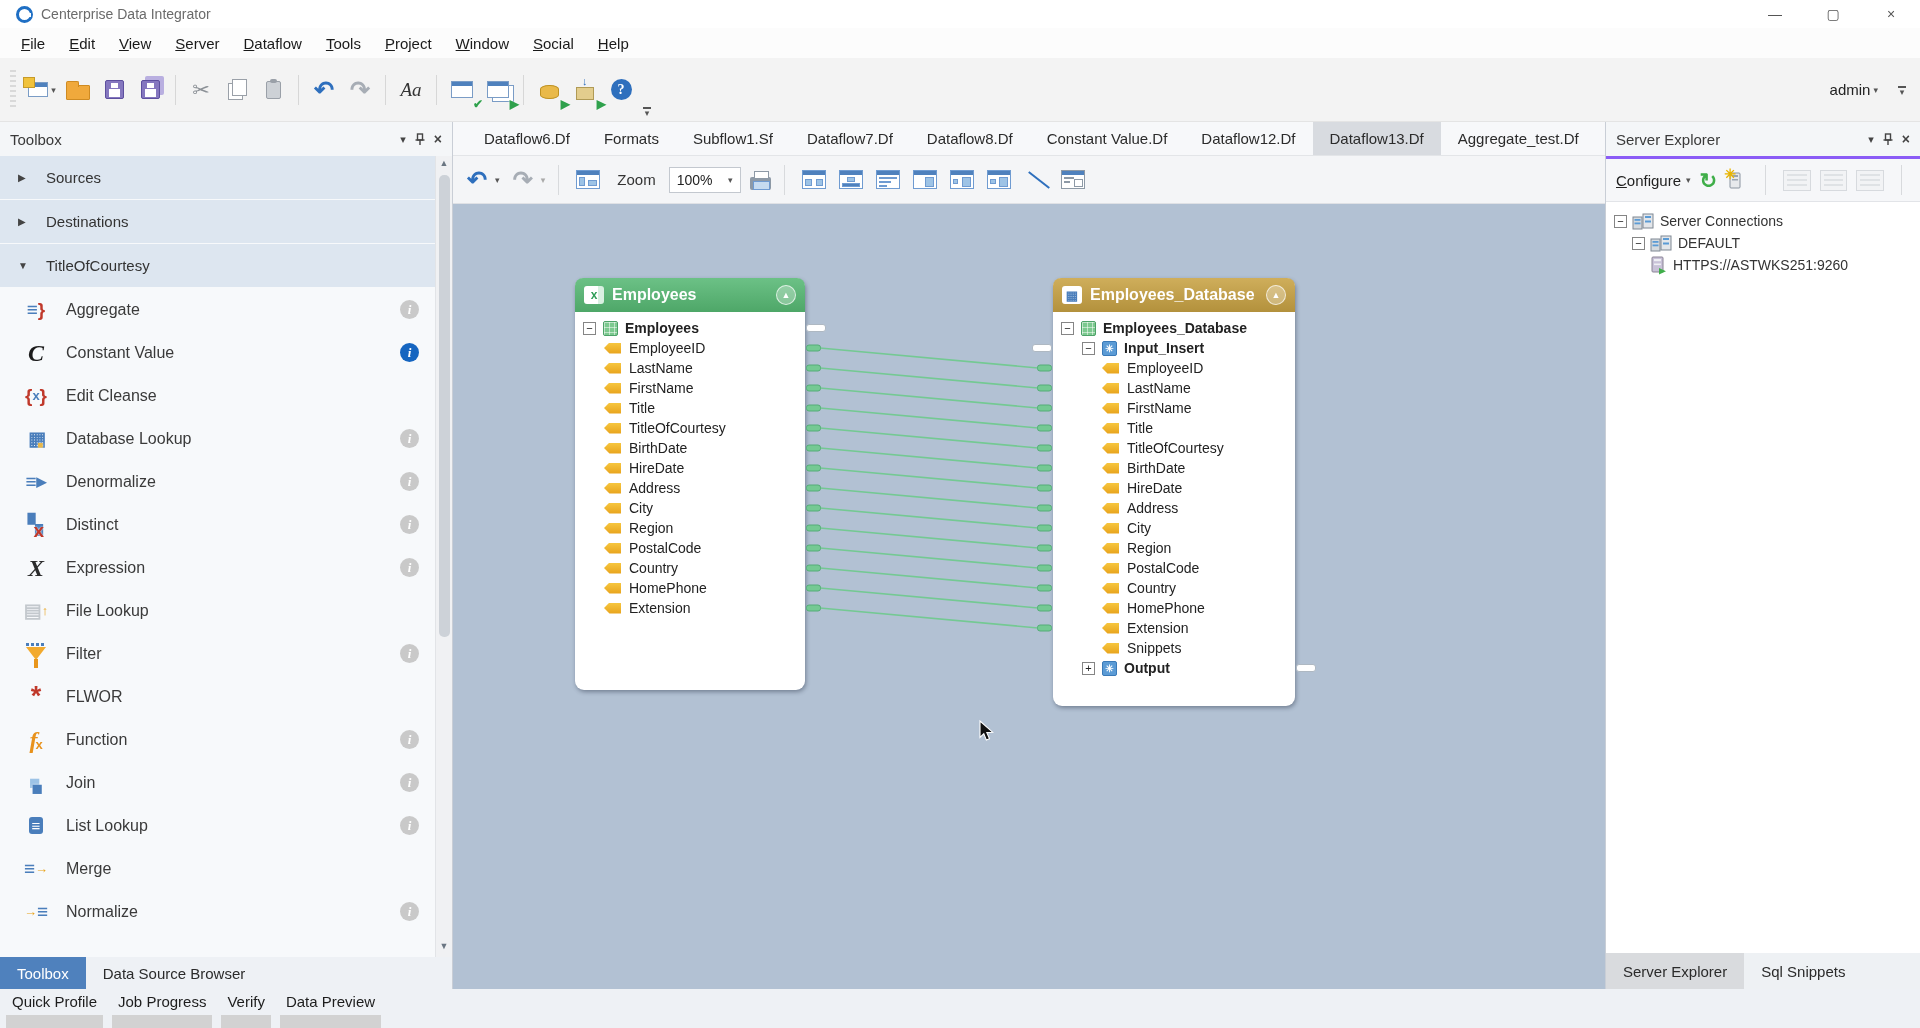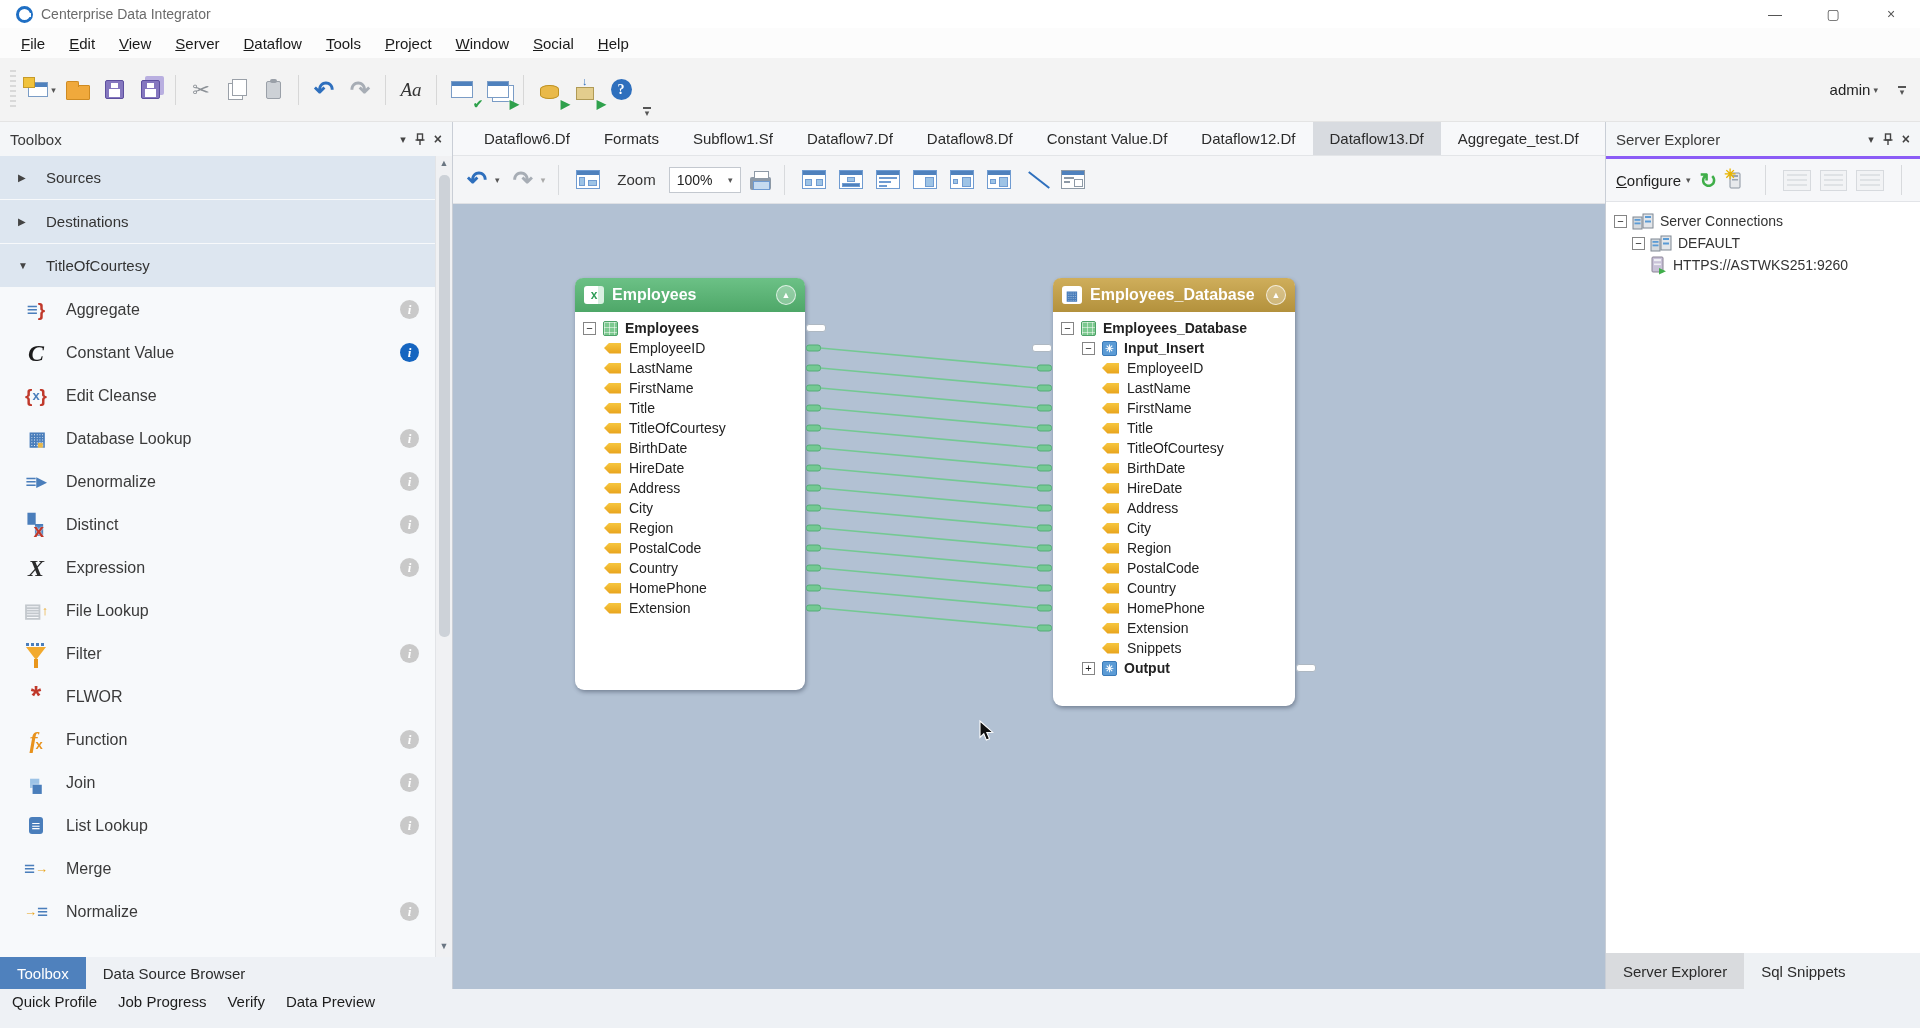--- a/index.html
+++ b/index.html
@@ -158,21 +158,21 @@
   .dis-icon::before{content:"";position:absolute;inset:3px;background:repeating-linear-gradient(#d8dbdf 0 2px,transparent 2px 5px)}
   .se-tree{flex:1;background:#fff;padding:8px 4px;font-size:14px;color:#333;overflow:hidden}
   .tree-row{height:22px;display:flex;align-items:center}
   .tree-row .expander{margin-right:5px}
   .tree-ic{margin-right:6px;display:flex;align-items:center}
   .se-tabs{height:36px;display:flex;align-items:stretch;background:#eef1f4}
   .se-tabs .panel-tab{font-size:15px}
 
   
   .statusbar{height:39px;background:#eef1f5;display:flex;align-items:flex-start;padding:3px 0 0 6px}
-  .status-item{display:flex;flex-direction:row;margin-right:9px;font-size:15px;color:#1d1d1d}
+  .status-item{display:flex;flex-direction:column;margin-right:9px;font-size:15px;color:#1d1d1d}
   .status-item .lbl{padding:1px 6px}
   .status-item .bar{height:13px;background:#d2d2d2;margin-top:4px}
 </style>
 </head>
 <body>
 
 <div class="titlebar">
   <div class="app-logo"></div>
   <span class="title-text">Centerprise Data Integrator</span>
   <div class="win-controls">

